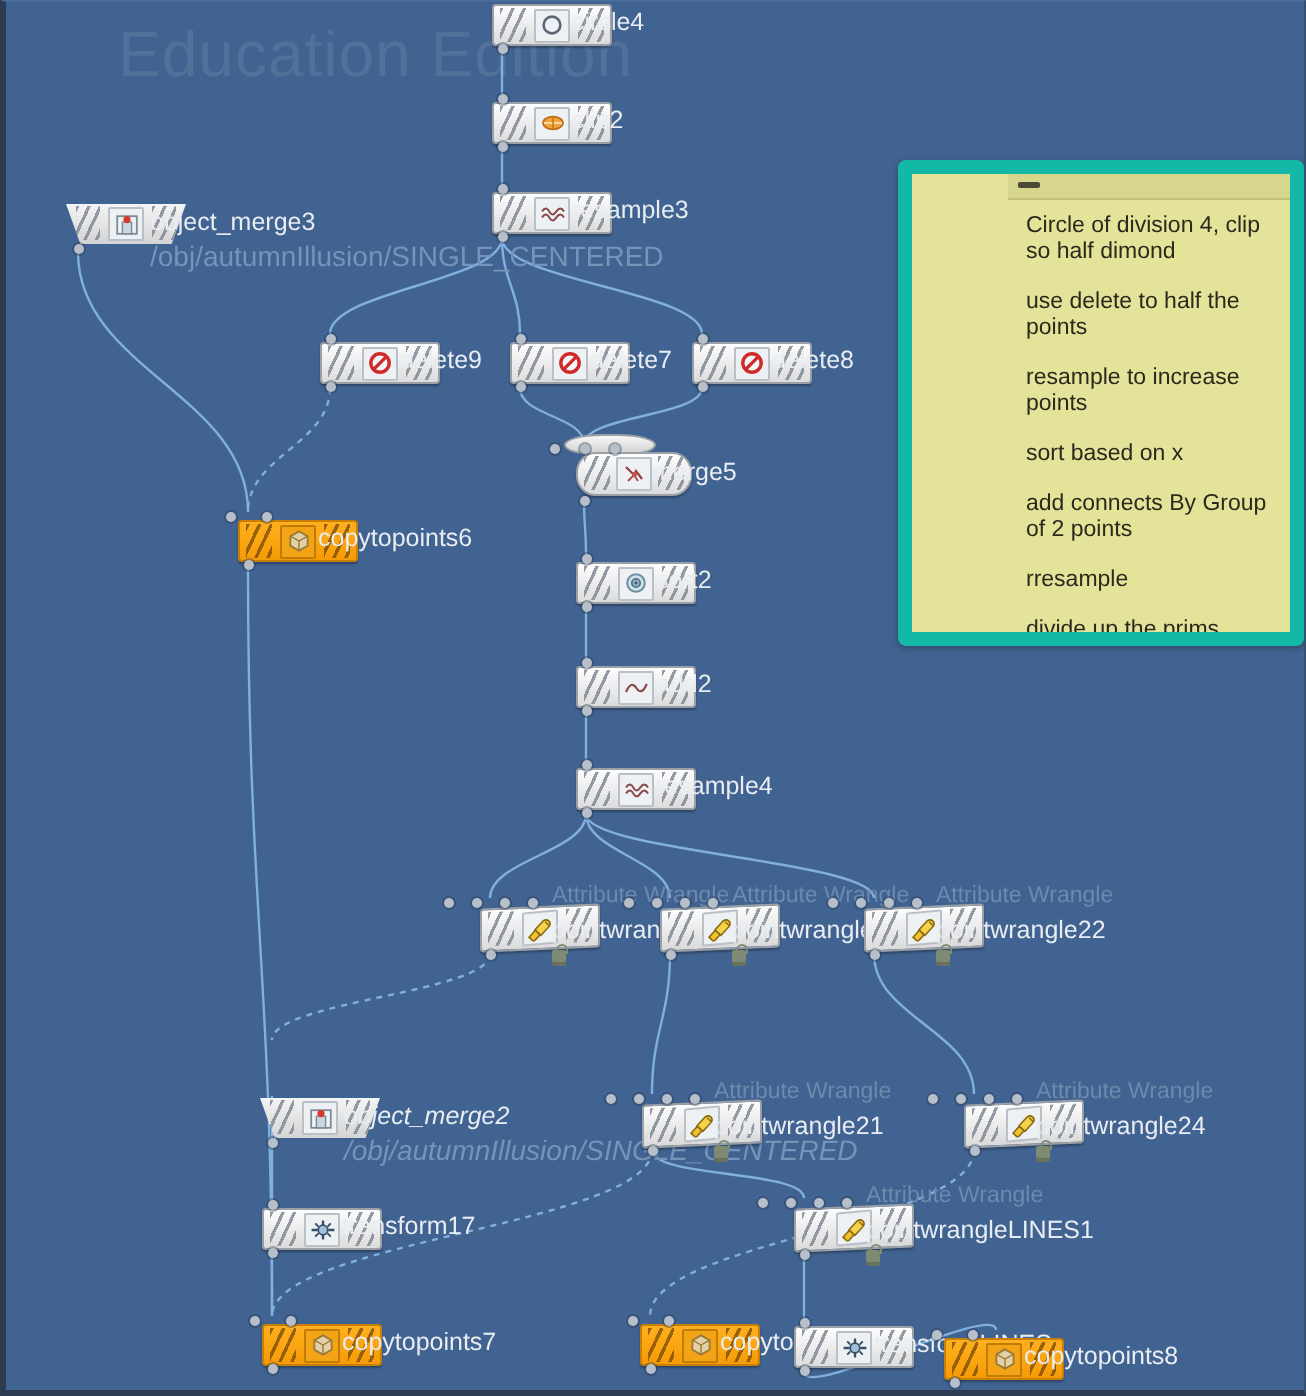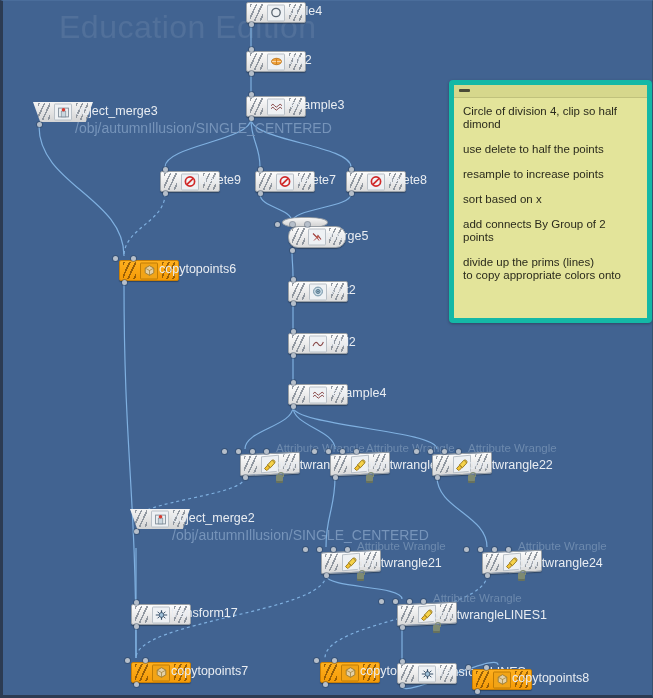--- a/index.html
+++ b/index.html
@@ -178,25 +178,26 @@
     border:1.3px solid #7e8a72;border-bottom:none;
     border-radius:3px 3px 0 0;
   }
 
   
   #note{
     position:absolute;
     left:446px;top:79px;
     width:203px;height:243px;
     background:#e3e49a;
-    border:5px solid #14b8a6;
+    border:7px solid #14b8a6;
     border-radius:4px;
     box-sizing:border-box;
     box-shadow:0 1px 3px rgba(0,0,0,0.3);
     overflow:hidden;
+    padding-left:48px;
   }
   #note .nbar{
     height:12px;
     background:#d6d78c;
     border-bottom:1px solid #c0c17c;
     position:relative;
   }
   #note .nbar .minim{
     position:absolute;left:5px;top:4px;
     width:11px;height:3px;background:#4a4a36;border-radius:1px;
@@ -458,21 +459,21 @@
           </div>
         </div>
         <div class="dot in" style="left: 5.5px;"></div>
         <div class="dot in" style="left: 19.5px;"></div>
         <div class="dot in" style="left: 33.5px;"></div>
         <div class="dot in" style="left: 47.5px;"></div>
         <div class="dot out" style="left: 26.5px; bottom: -5px;"></div>
         <div class="badge"></div>
         <div class="nlabel">pointwrangle22</div>
       </div>
-      <div class="node trap " style="left: 103px; top: 508px;">
+      <div class="node trap " style="left: 103px; top: 548px; font-style: italic;">
         <div class="nbody">
           <div class="nicon">
             <svg width="13" height="12" viewBox="0 0 13 12">
               <rect x="1.6" y="1.6" width="9.8" height="8.8" fill="#eef2f5" stroke="#7d8a96" stroke-width="0.9"></rect>
               <rect x="4.2" y="4.6" width="4.6" height="5.8" fill="#c9d6df" stroke="#7d8a96" stroke-width="0.7"></rect>
               <circle cx="6.5" cy="3.3" r="1.8" fill="#d8392e"></circle>
             </svg>
           </div>
         </div>
         <div class="dot out" style="left: 27.5px; bottom: -5px;"></div>
@@ -611,18 +612,19 @@
   <div id="note">
     <div class="nbar">
       <div class="minim"></div>
     </div>
     <div class="ntext" id="note-text">
         <p>Circle of division 4, clip so half dimond</p>
         <p>use delete to half the points</p>
         <p>resample to increase points</p>
         <p>sort based on x</p>
         <p>add connects By Group of 2 points</p>
+        <p>rresample</p>
         <p>divide up the prims (lines)
  to copy appropriate colors onto</p>
       </div>
   </div>
 
 </div>
 
 </body></html>

